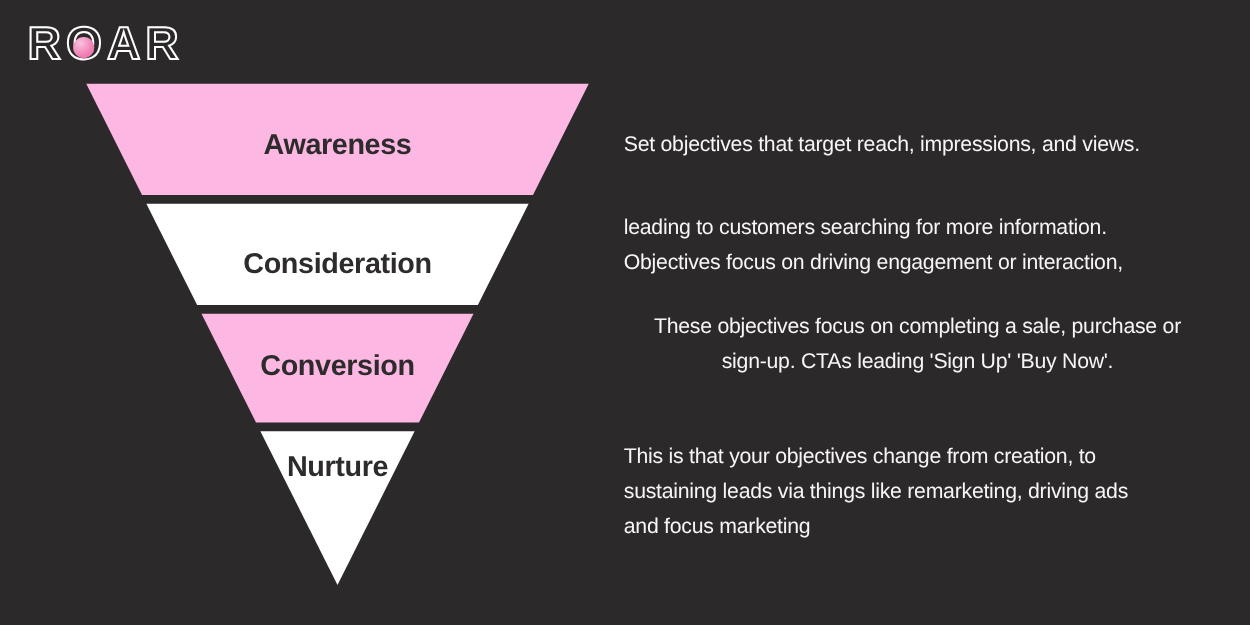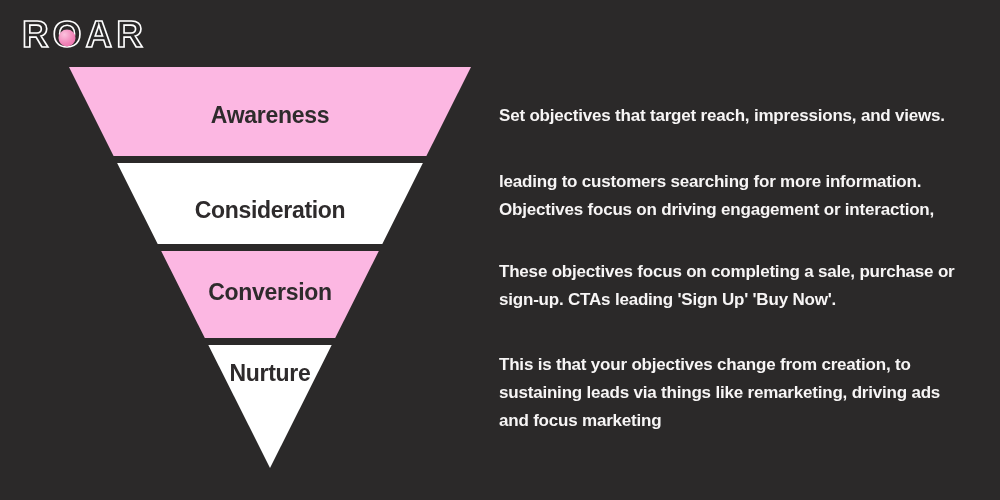--- a/index.html
+++ b/index.html
@@ -67,29 +67,29 @@
     width: 470px;
     height: 500px;
   }
   .desc-block {
     position: absolute;
     left: 0;
     width: 470px;
   }
   .desc-line {
     font-size: 17px;
-    font-weight: bold;
+    font-weight: normal;
     line-height: 28px;
     letter-spacing: -0.2px;
     color: #f7f5f5;
     white-space: nowrap;
   }
   .desc-awareness     { top: 102px; }
   .desc-consideration { top: 168px; }
-  .desc-conversion    { top: 258px; }
+  .desc-conversion    { top: 247px; text-align: center; }
   .desc-nurture       { top: 351px; }
 </style>
 </head>
 <body>
 
 <div class="stage">
 
   <div class="logo">
     <span class="letter">R</span>
     <span class="letter letter-o">

